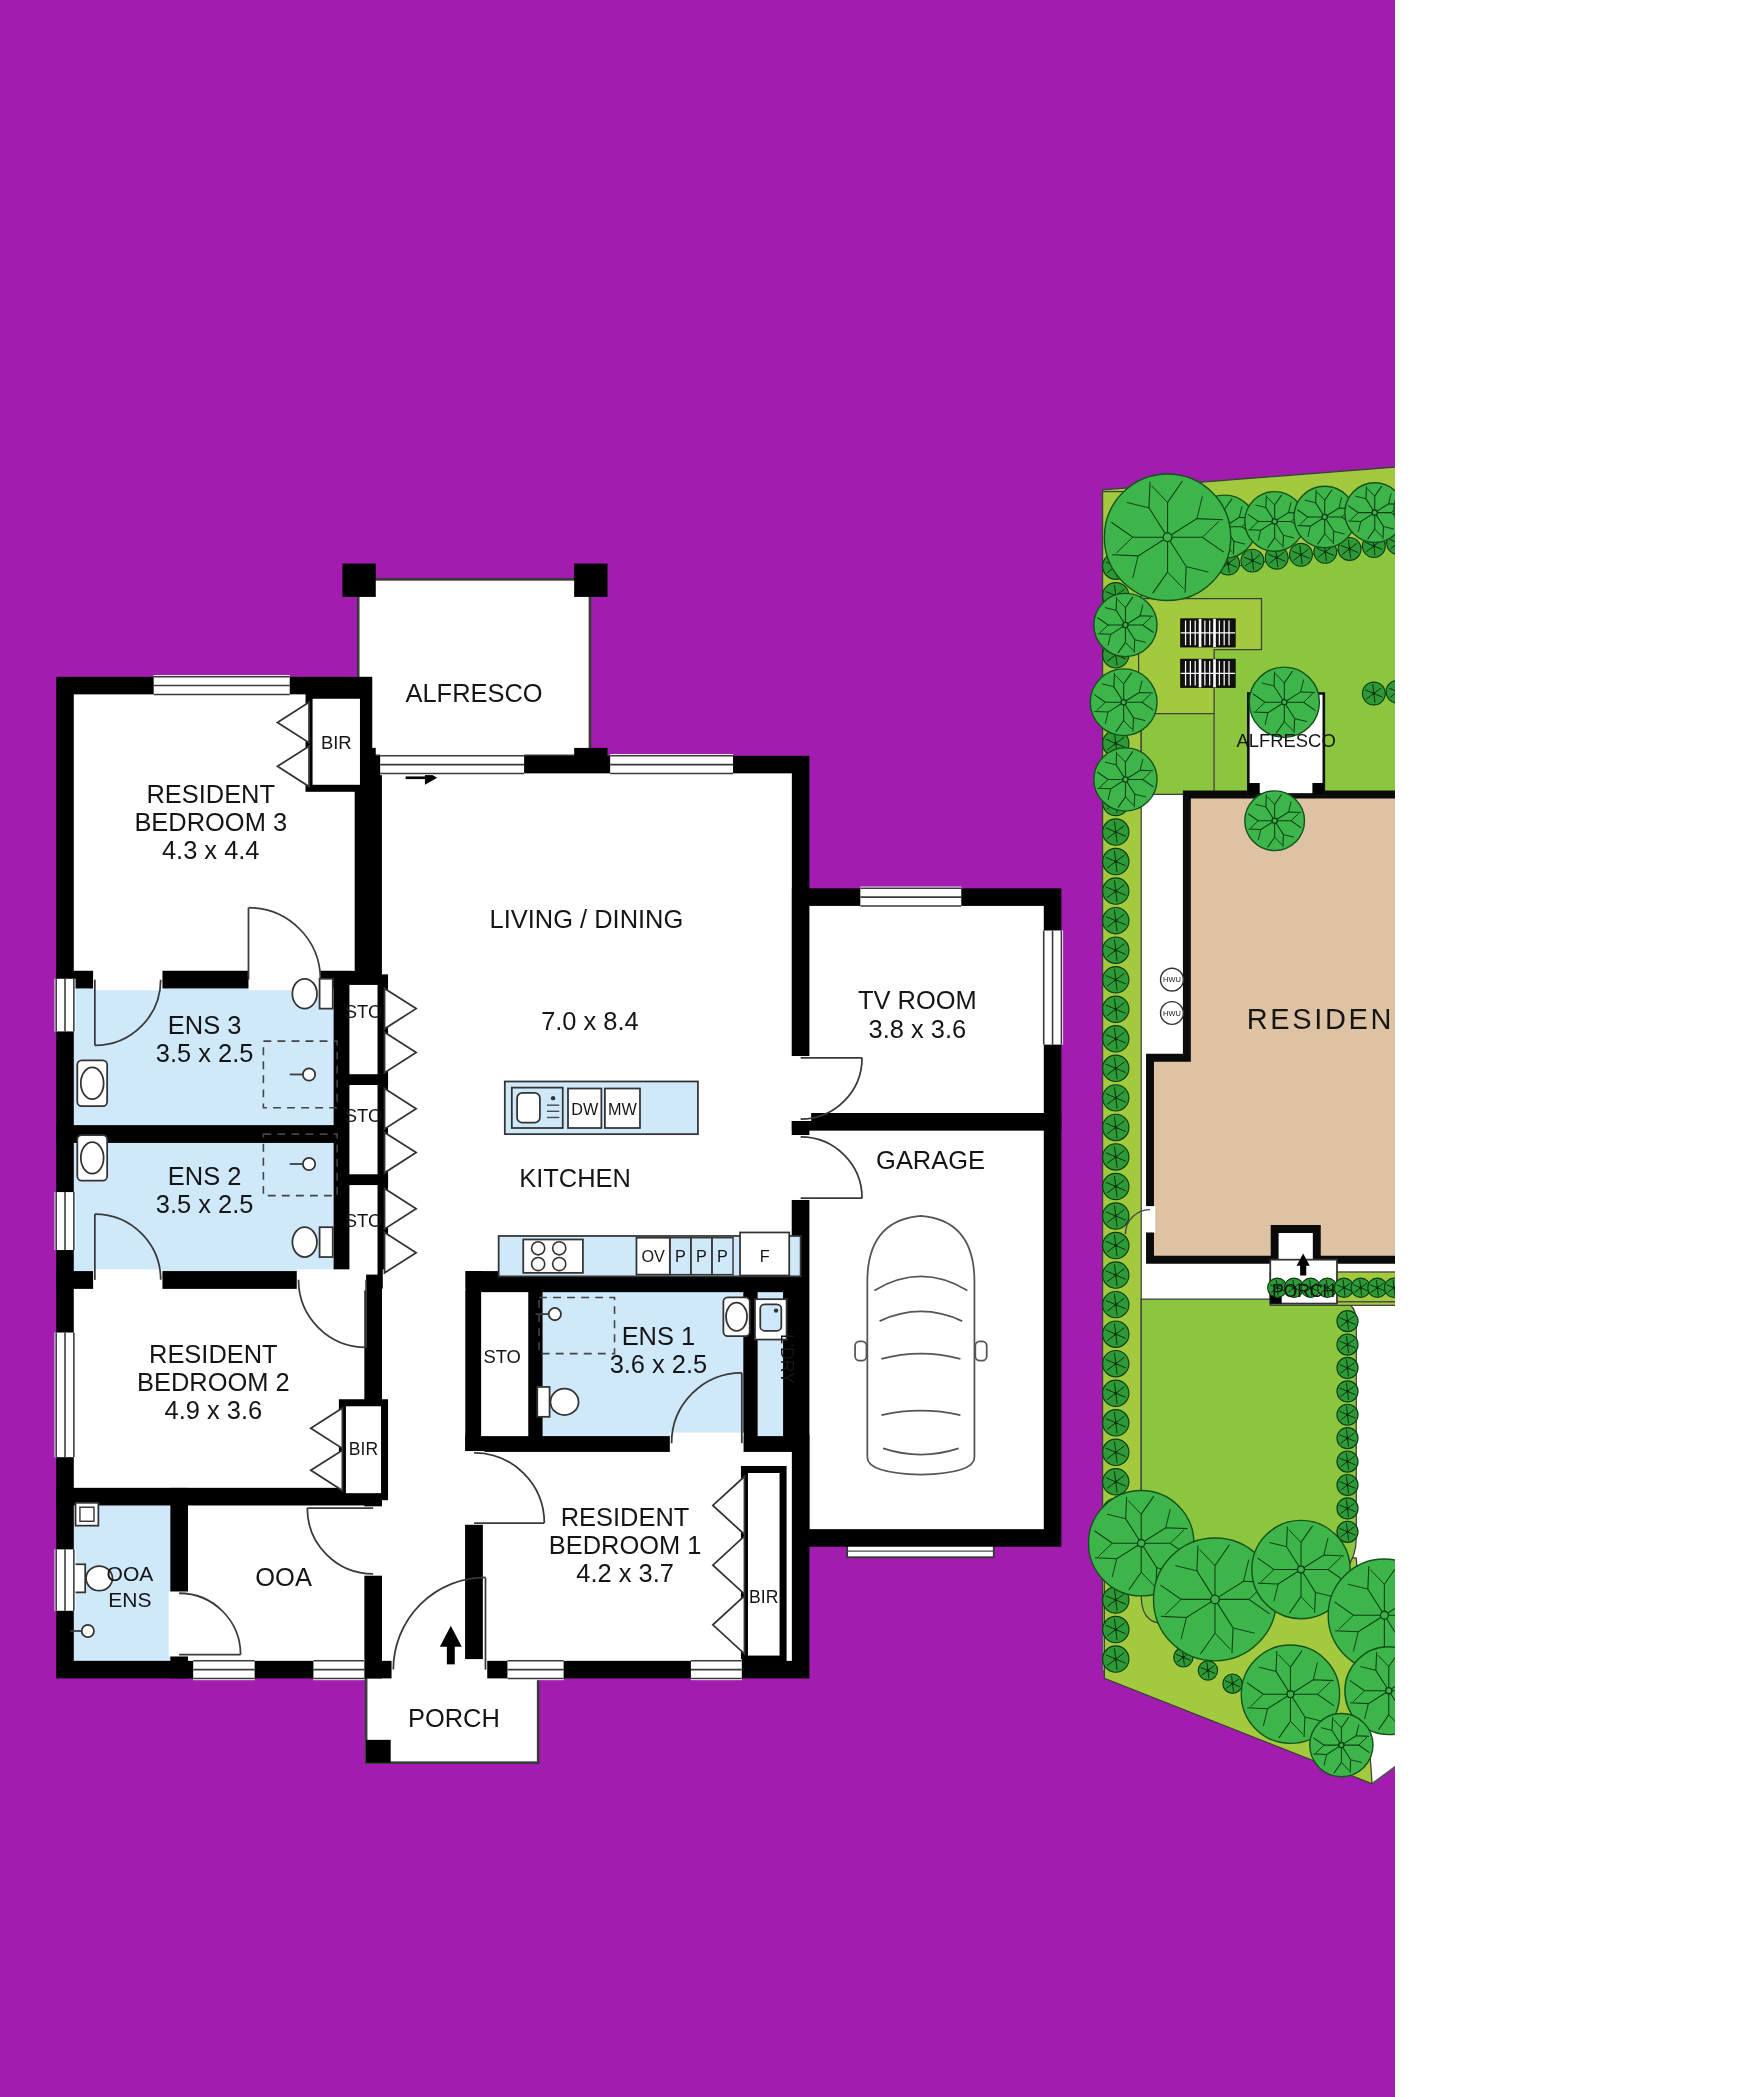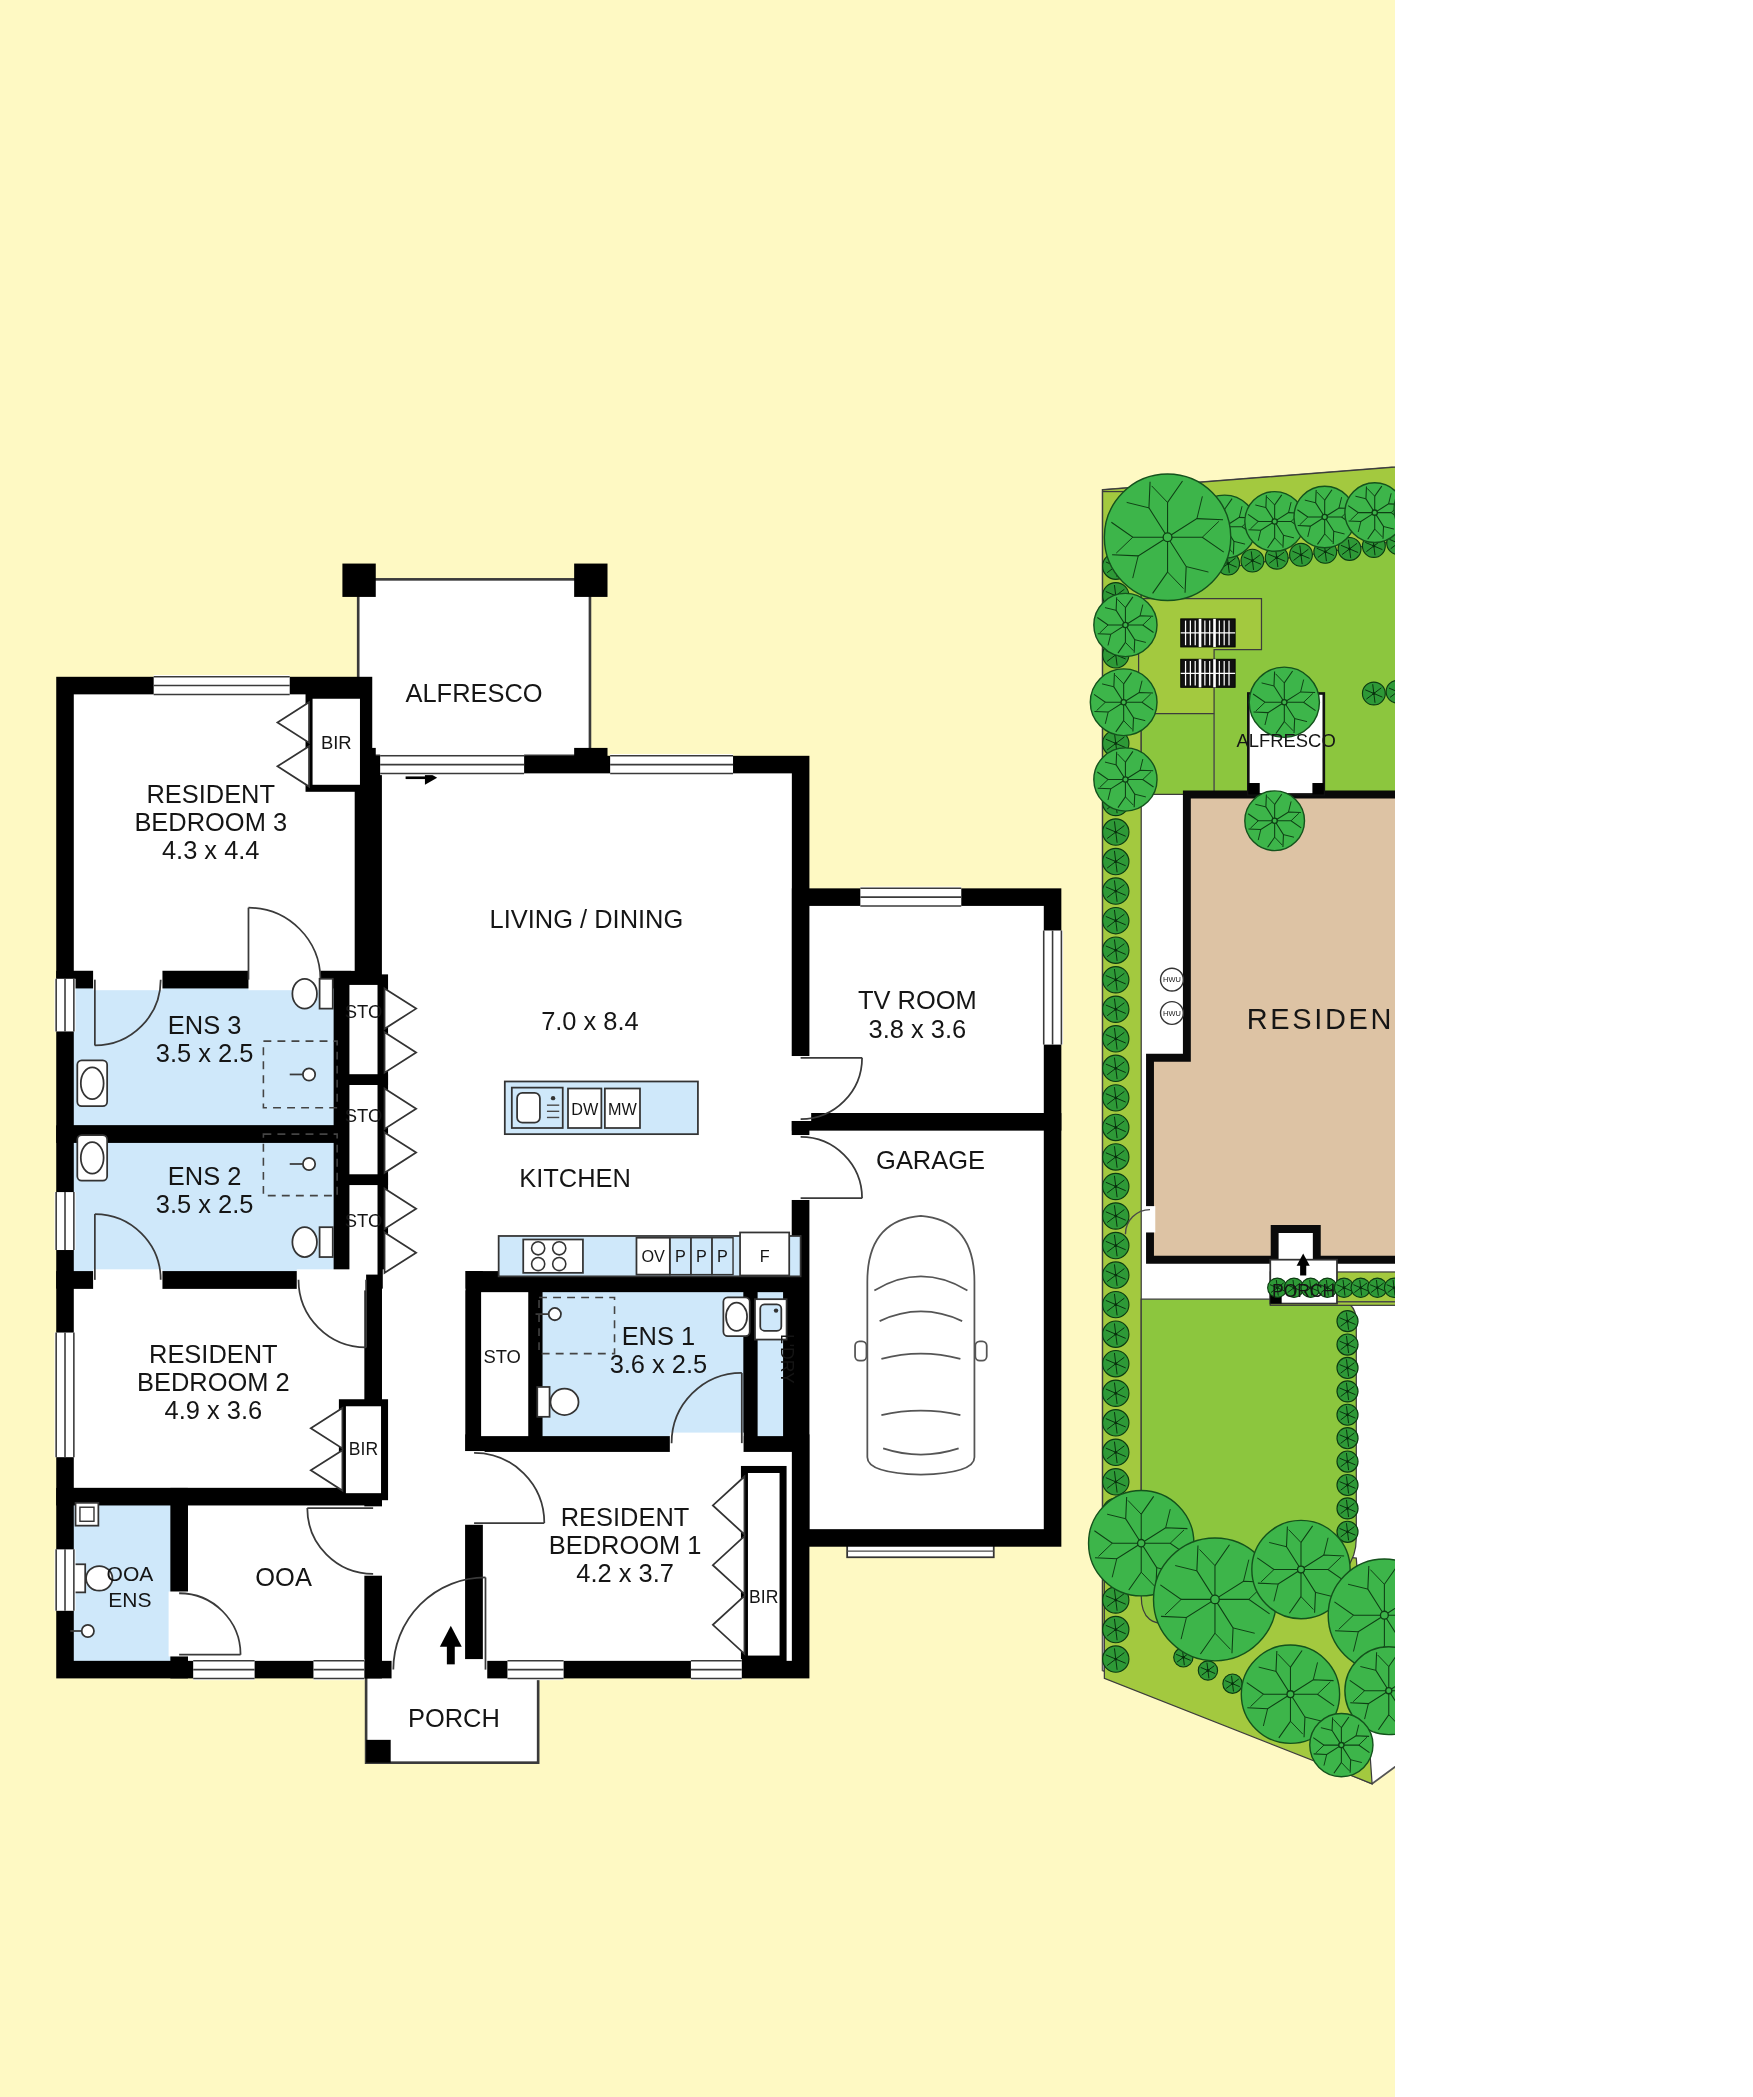--- a/index.html
+++ b/index.html
@@ -1,16 +1,16 @@
 <!DOCTYPE html>
 <html style="font-size:14px"><head>
 <meta charset="utf-8">
 <style>
   html,body{margin:0;padding:0;background:#fff;}
-  #page{position:relative;width:1395px;height:2098px;background:#fef9c3;overflow:hidden;}
+  #page{position:relative;width:1395px;height:2098px;background:#a21caf;overflow:hidden;}
   svg{position:absolute;left:0;top:0;}
   text{font-family:"Liberation Sans",sans-serif;fill:#151515;text-anchor:middle;}
   .t34{font-size:33px;letter-spacing:3px;}
   .t29{font-size:29px;}
   .t24{font-size:24px;}
   .t22{font-size:21px;}
   .t21{font-size:20px;}
   .t19{font-size:18.5px;}
   .t8{font-size:8.5px;letter-spacing:0;}
   .rm{stroke:#000;stroke-width:20;}

